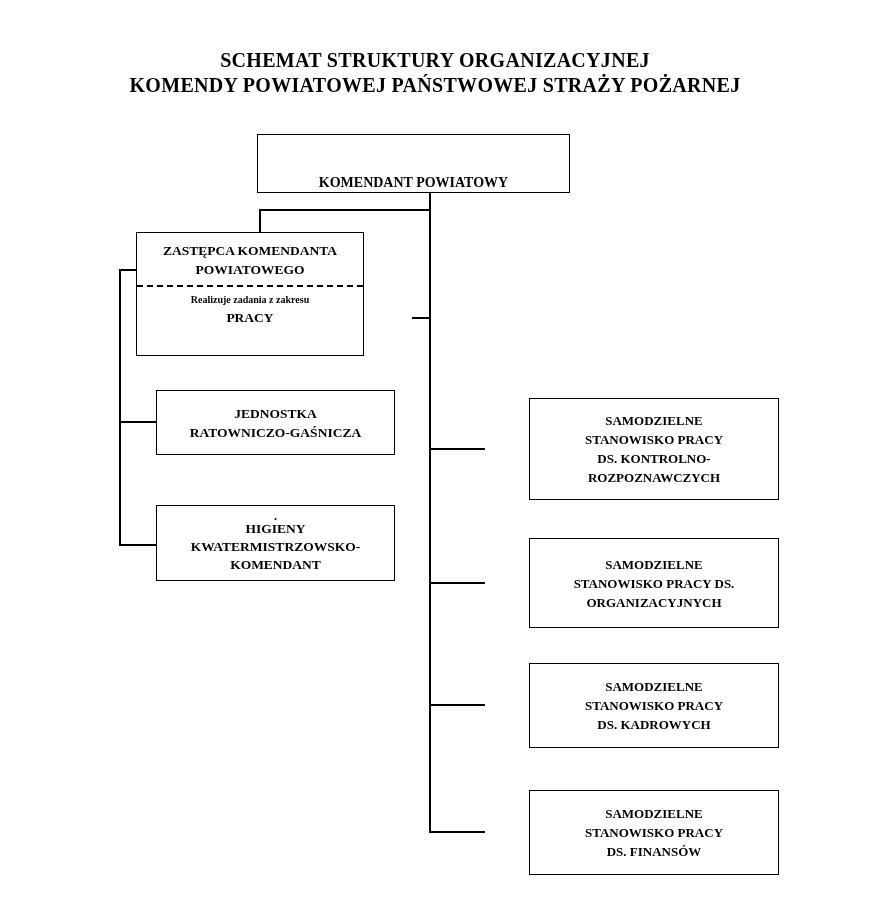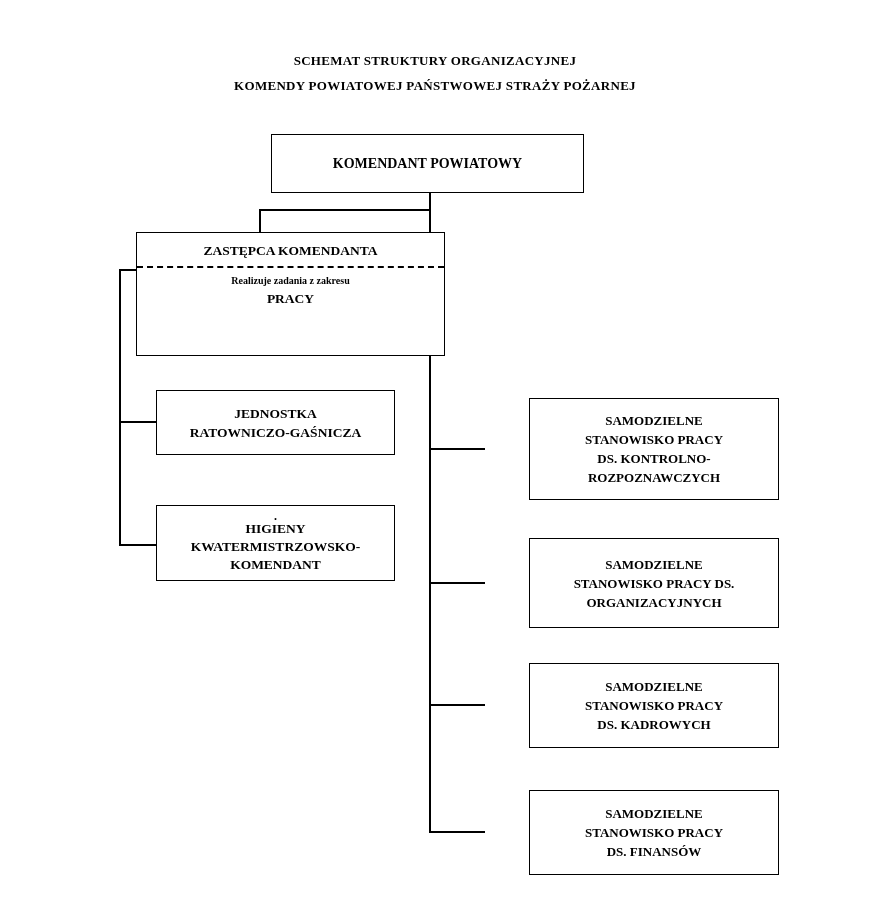--- a/index.html
+++ b/index.html
@@ -16,44 +16,45 @@
     color: #000000;
     overflow: hidden;
   }
   .chart-title {
     position: absolute;
     top: 48px;
     left: 0;
     width: 100%;
     text-align: center;
     font-weight: bold;
-    font-size: 13px;
+    font-size: 20px;
     line-height: 25px;
     letter-spacing: 0.3px;
   }
   .box {
     position: absolute;
     box-sizing: border-box;
     border: 1px solid #000000;
     background: #ffffff;
     display: flex;
     flex-direction: column;
     align-items: center;
     justify-content: center;
     text-align: center;
     font-weight: bold;
     font-size: 13.5px;
     line-height: 19px;
   }
   .box-komendant {
-    left: 271px; top: 134px; width: 313px; height: 59px;
+    left: 257px; top: 134px; width: 313px; height: 59px;
     font-size: 14px;
+    justify-content: flex-end;
   }
   .box-zastepca {
-    left: 136px; top: 232px; width: 309px; height: 124px;
+    left: 136px; top: 232px; width: 228px; height: 124px;
     justify-content: flex-start;
   }
   .zastepca-top {
     padding-top: 8px;
     padding-bottom: 6px;
     width: 100%;
   }
   .dashed-divider {
     width: 100%;
     border-top: 2px dashed #000000;
@@ -114,20 +115,21 @@
   <div class="connector" style="left:430px; top:704px; width:55px; height:2px;"></div>
   <div class="connector" style="left:430px; top:831px; width:55px; height:2px;"></div>
 
   <div class="box box-komendant">
     <div>KOMENDANT POWIATOWY</div>
   </div>
 
   <div class="box box-zastepca">
     <div class="zastepca-top">
       <div>ZASTĘPCA KOMENDANTA</div>
+      <div>POWIATOWEGO</div>
     </div>
     <div class="dashed-divider"></div>
     <div class="zastepca-bottom">
       <div class="task-intro">Realizuje zadania z zakresu</div>
       <div>PRACY</div>
     </div>
   </div>
 
   <div class="box box-jrg">
     <div>JEDNOSTKA</div>

